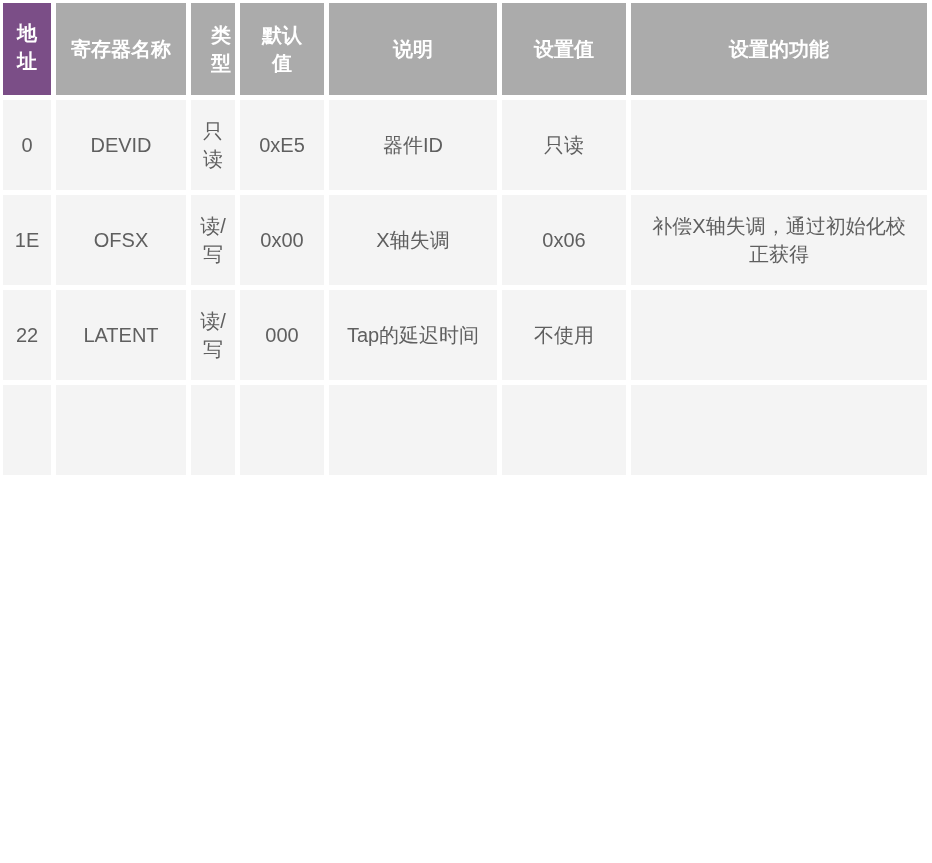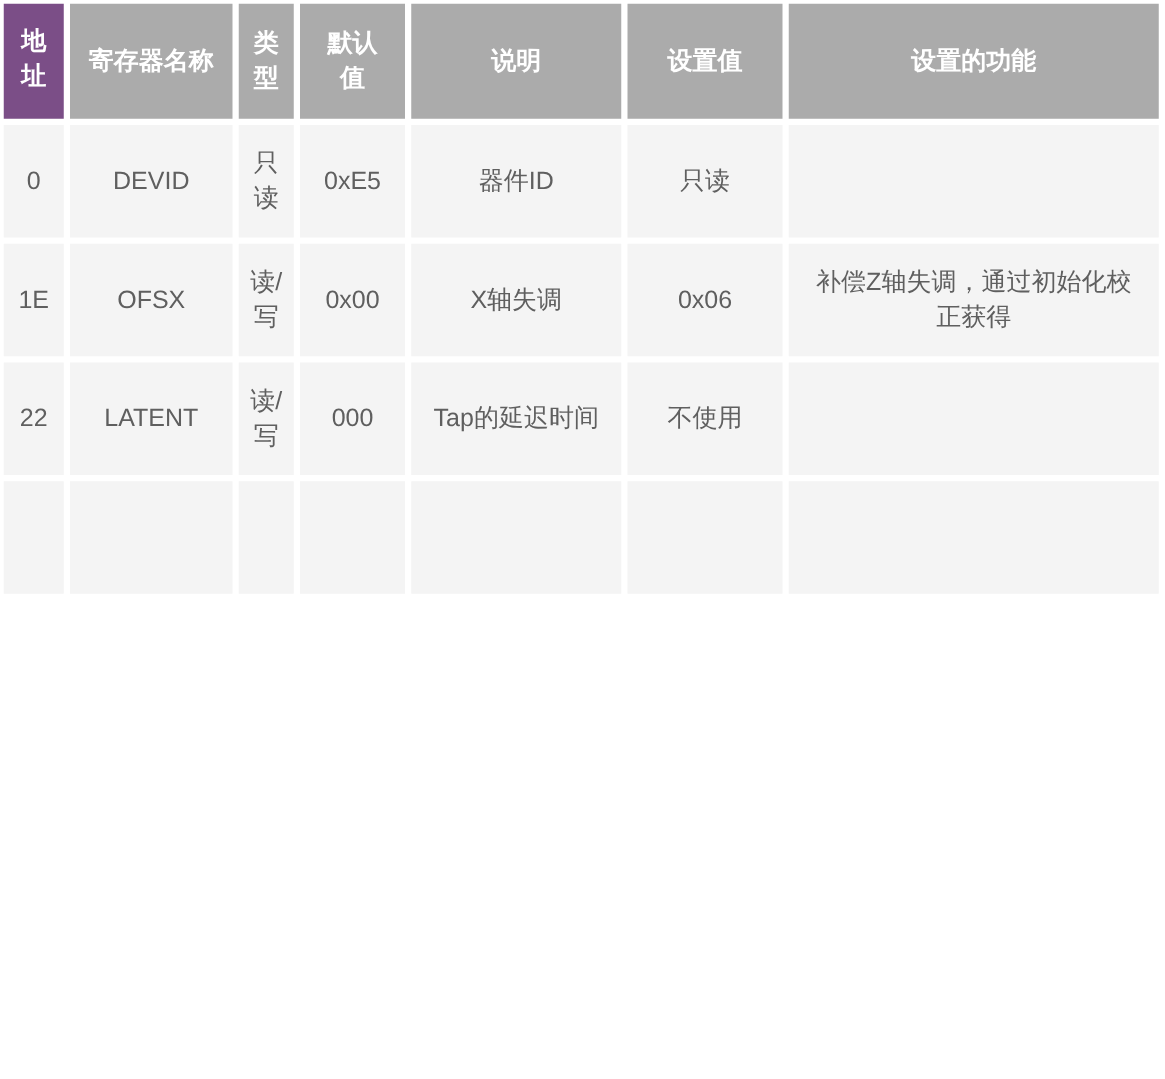--- a/index.html
+++ b/index.html
@@ -43,21 +43,21 @@
     background:var(--header-bg,#ABABAB);
     color:var(--header-text,#FFFFFF);
     font-weight:bold;
     padding:0 8px;
   }
   th.accent{
     background:var(--header-accent-bg,#7B4E87);
     padding:0 6px;
     font-family:Liberation Mono, monospace;
   }
-  th.th-type{padding:0 4px;}
+  th.th-type{padding:0 4px;text-align:right;}
   th.th-default{padding:12px 14px;}
   td{
     height:90px;
     background:var(--cell-bg,#F4F4F4);
     color:var(--cell-text,#5F5F5F);
     padding:0 8px;
   }
   td.addr{padding:0 6px;}
   td.name{padding:0 15px;overflow-wrap:break-word;word-wrap:break-word;}
   td.type{padding:0 4px;}
@@ -97,21 +97,21 @@
       <td>只读</td>
       <td class="func"></td>
     </tr>
     <tr>
       <td class="addr">1E</td>
       <td class="name">OFSX</td>
       <td class="type">读/写</td>
       <td>0x00</td>
       <td>X轴失调</td>
       <td>0x06</td>
-      <td class="func">补偿Z轴失调，通过初始化校正获得</td>
+      <td class="func">补偿X轴失调，通过初始化校正获得</td>
     </tr>
     <tr>
       <td class="addr">22</td>
       <td class="name">LATENT</td>
       <td class="type">读/写</td>
       <td>000</td>
       <td>Tap的延迟时间</td>
       <td>不使用</td>
       <td class="func"></td>
     </tr>

